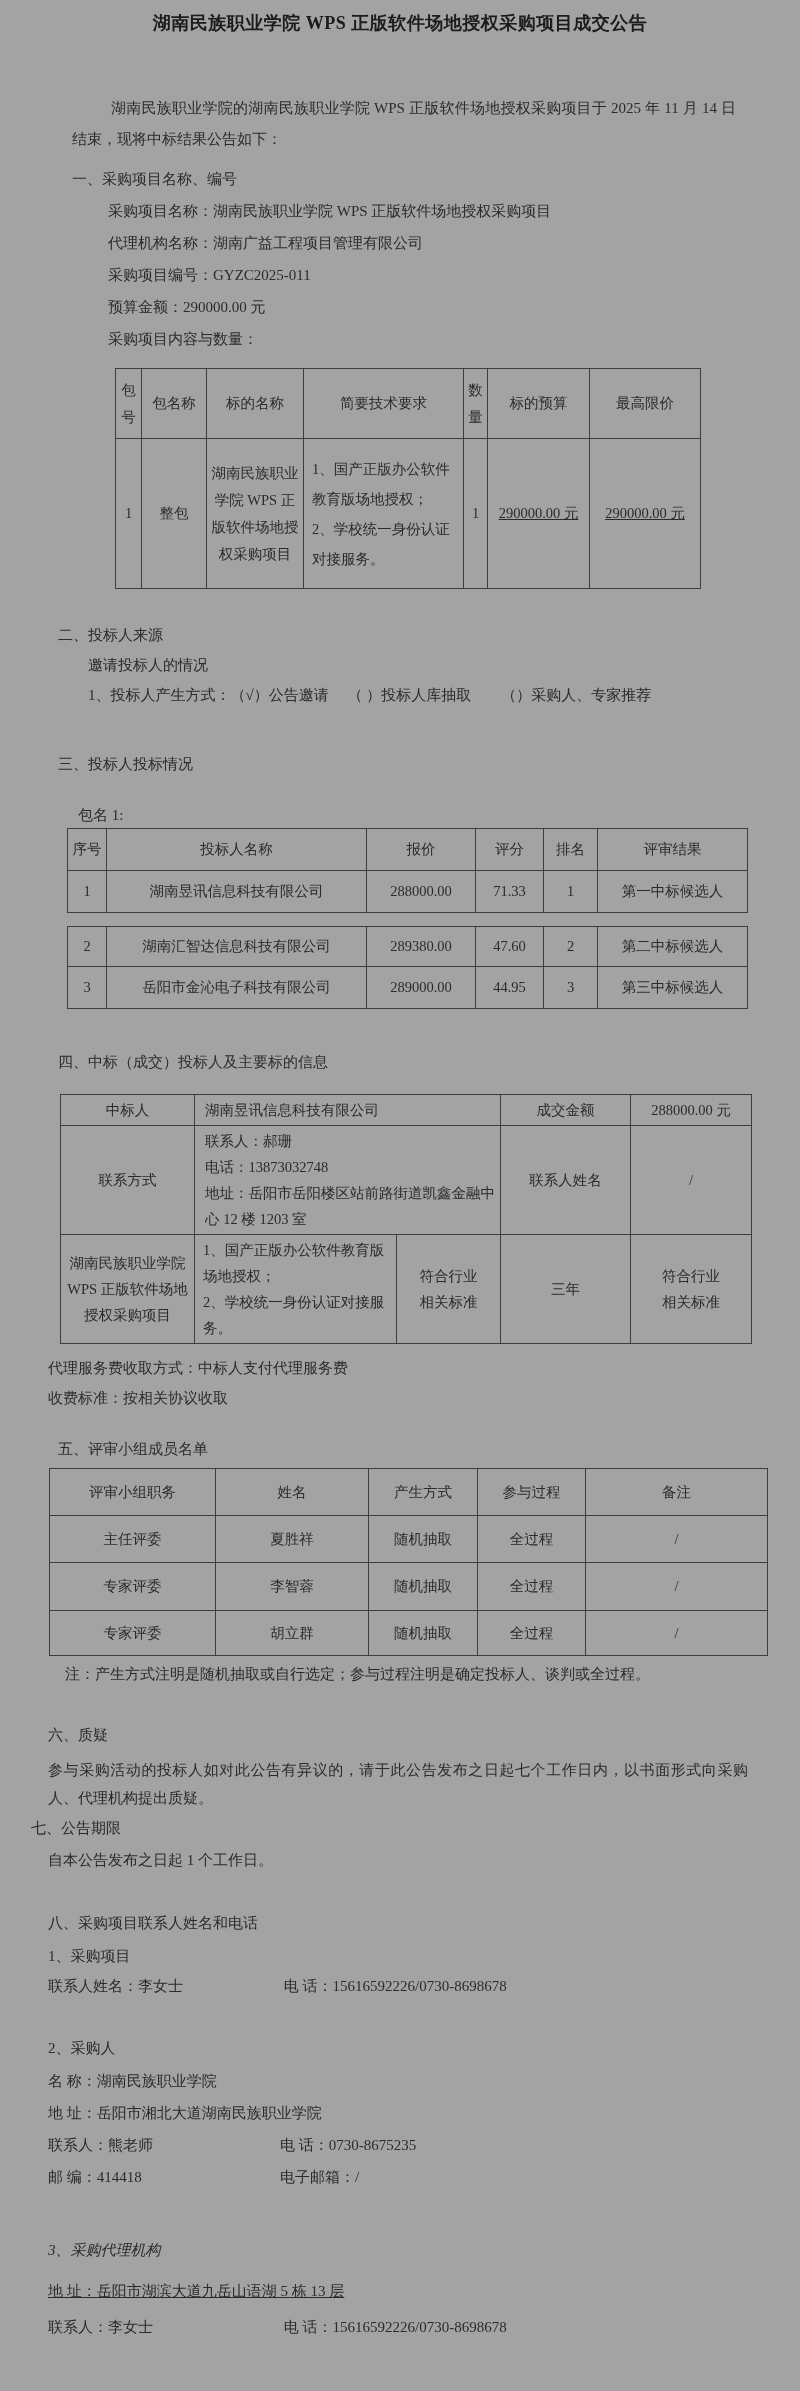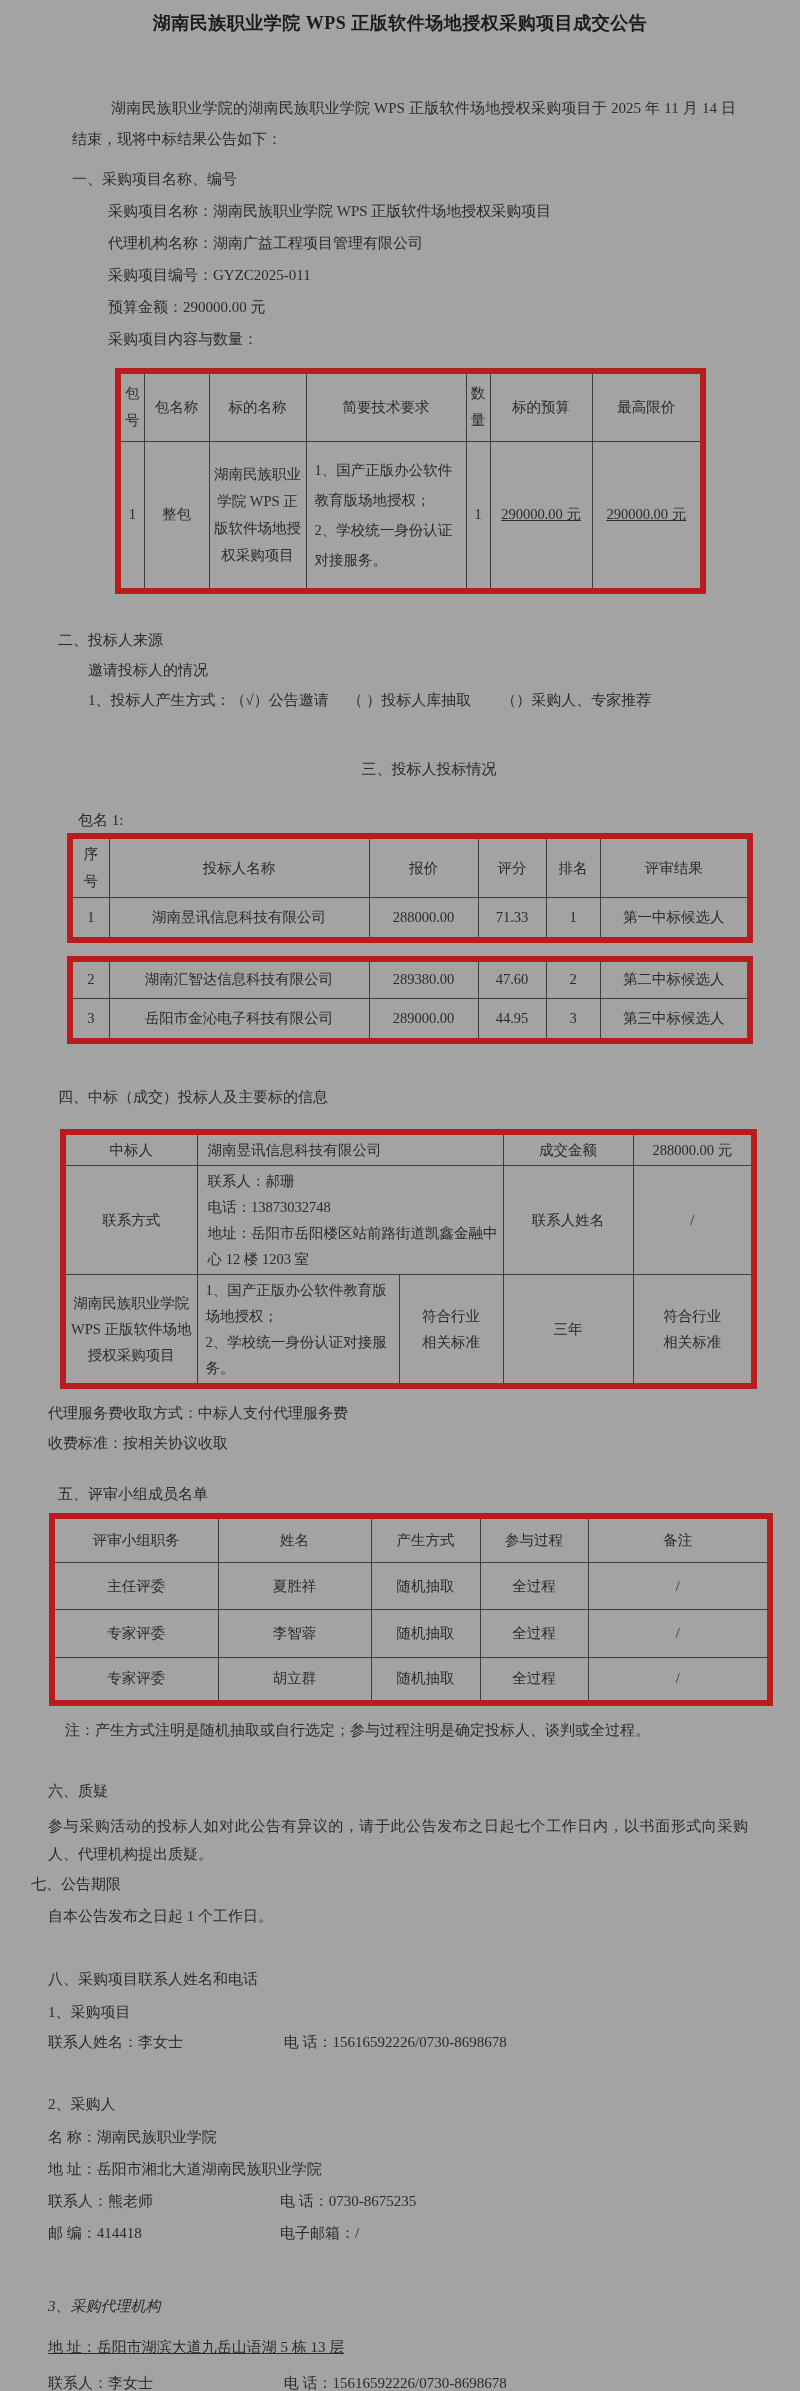--- a/index.html
+++ b/index.html
@@ -13,52 +13,52 @@
   .intro{margin:57px 64px 0 72px;line-height:31px;text-indent:39px;text-align:justify;}
   .sec1{margin-top:8px;line-height:32px;}
   .sec1 .h{margin-left:72px;}
   .sec1 .ln{margin-left:108px;}
   .h{display:block;}
   .heading{line-height:21px;height:21px;}
   table{border-collapse:collapse;table-layout:fixed;}
   td,th{border:1px solid #3d3d3d;font-weight:normal;text-align:center;
         vertical-align:middle;padding:2px 4px;font-size:14.5px;line-height:27px;
         box-sizing:border-box;overflow:hidden;}
-  .tbl{border:6px solid #b91c1c;}
+  .tbl{border:1px solid #b91c1c;}
   .left{text-align:left;}
   .pre{white-space:pre-line;}
   .u{text-decoration:underline;}
   .t1{margin:13px 0 0 115px;width:585px;}
   .t1 .hdr td{height:70px;}
   .t1 .row td{height:150px;}
   .sec2{margin-top:31px;line-height:30px;}
   .sec2 .h{margin-left:58px;}
   .sec2 .ln{margin-left:88px;}
-  .sec3h{margin-top:44px;margin-left:58px;text-align:center;}
+  .sec3h{margin-top:44px;margin-left:58px;}
   .pkg{margin-top:31px;margin-left:78px;height:18px;line-height:18px;}
   .t2{margin-left:67px;width:680px;}
   .t2a{margin-top:4px;}
   .t2a td{height:42px;}
   .t2b{margin-top:13px;}
   .t2b tr:first-child td{height:40px;}
   .t2b tr:last-child td{height:42px;}
   .sec4h{margin-top:43px;margin-left:58px;}
   .t3{margin:21px 0 0 60px;width:691px;}
   .t3 td{line-height:26px;}
   .r1 td{height:27px;}
   .r2 td{height:85px;}
   .r3 td{height:25px;}
   .r4 td{height:108px;}
   .fees{margin-top:9px;margin-left:48px;line-height:30px;}
   .sec5h{margin-top:26px;margin-left:58px;}
   .t4{margin:8px 0 0 49px;width:718px;}
   .t4 tr td{height:47px;}
   .t4 tr.rowB td{height:48px;}
   .t4 tr.rowC td{height:45px;}
-  .note{margin-top:14px;margin-left:65px;line-height:21px;}
+  .note{margin-top:8px;margin-left:65px;line-height:21px;}
   .sec6h{margin-top:40px;margin-left:48px;}
   .sec6p{margin:10px 52px 0 48px;line-height:28px;text-align:justify;}
   .sec7h{margin-top:6px;margin-left:31px;}
   .sec7p{margin-top:11px;margin-left:48px;line-height:21px;}
   .sec8h{margin-top:42px;margin-left:48px;}
   .s8line{margin-left:48px;line-height:21px;}
   .mt12{margin-top:12px;} .mt9{margin-top:9px;} .mt41{margin-top:41px;}
   .mt35{margin-top:47px;font-style:italic;} .mt11{margin-top:20px;text-decoration:underline;} .mt15{margin-top:15px;}
   .s8b{margin-top:6px;margin-left:48px;line-height:32px;}
   .col1{display:inline-block;width:232px;}

